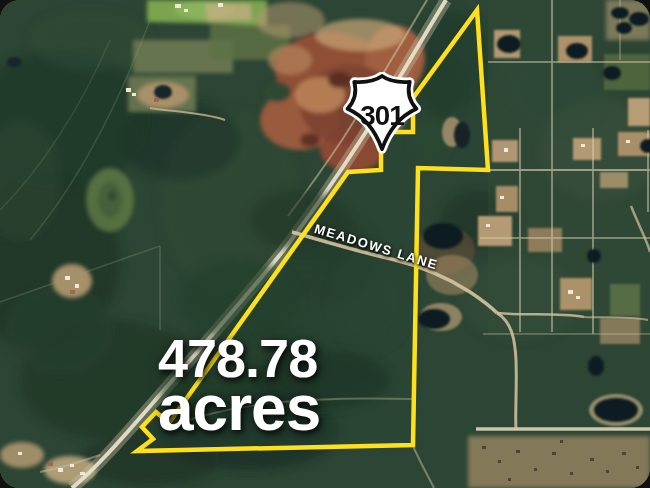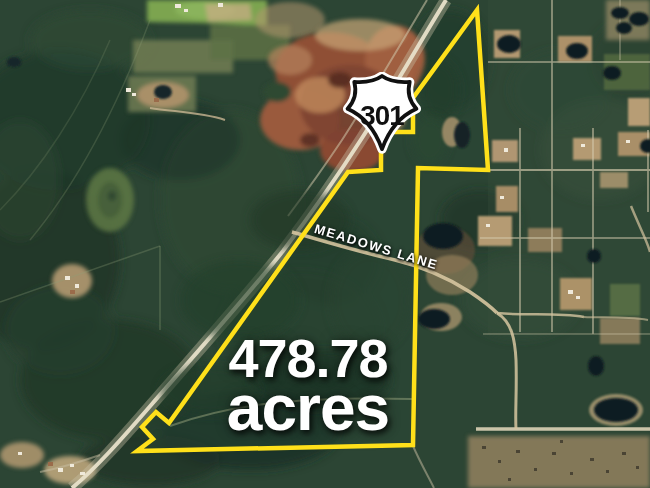--- a/index.html
+++ b/index.html
@@ -1,34 +1,34 @@
 <!DOCTYPE html>
 <html><head>
 <meta charset="utf-8">
 <style>
   html,body{margin:0;padding:0;background:#111;}
   .stage{
     position:relative;width:650px;height:488px;overflow:hidden;
-    background:#4d7c0f;font-family:"Liberation Sans",sans-serif;
+    background:#4d7c0f;font-family:"Liberation Sans",sans-serif;border-radius:20px;
   }
   .stage svg.scene{position:absolute;left:0;top:0;display:block;}
   .shield{
     position:absolute;left:340px;top:72px;width:84px;height:82px;
     pointer-events:none;
   }
   .shield svg{display:block;width:100%;height:100%;}
   .street-label{
     position:absolute;left:317px;top:221px;
     transform:rotate(16.8deg);transform-origin:left top;
     color:#fff;font-size:13px;font-weight:bold;letter-spacing:1.7px;
     white-space:nowrap;
     text-shadow:1px 2px 3px rgba(0,0,0,.95),0 0 4px rgba(0,0,0,.65);
   }
   .acreage{
-    position:absolute;left:158px;top:333px;width:300px;text-align:center;
+    position:absolute;left:158px;top:333px;width:300px;text-align:left;
     color:#fff;font-weight:bold;line-height:50px;letter-spacing:-1px;
     text-shadow:2px 3px 6px rgba(0,0,0,.85),0 0 14px rgba(0,0,0,.4);
   }
   .acreage .value{font-size:54px;display:block;}
   .acreage .unit{font-size:64px;display:block;}
 </style>
 </head>
 <body>
 
 <div class="stage">

